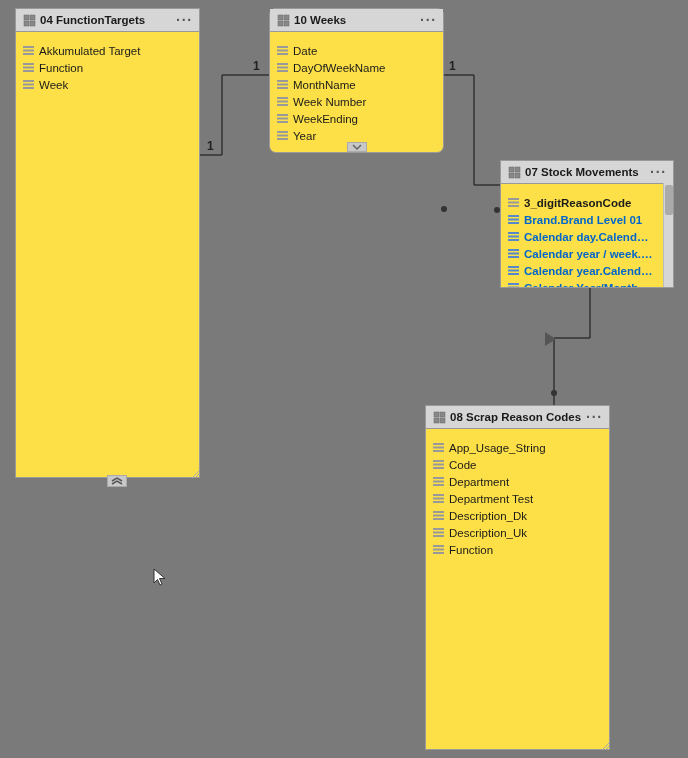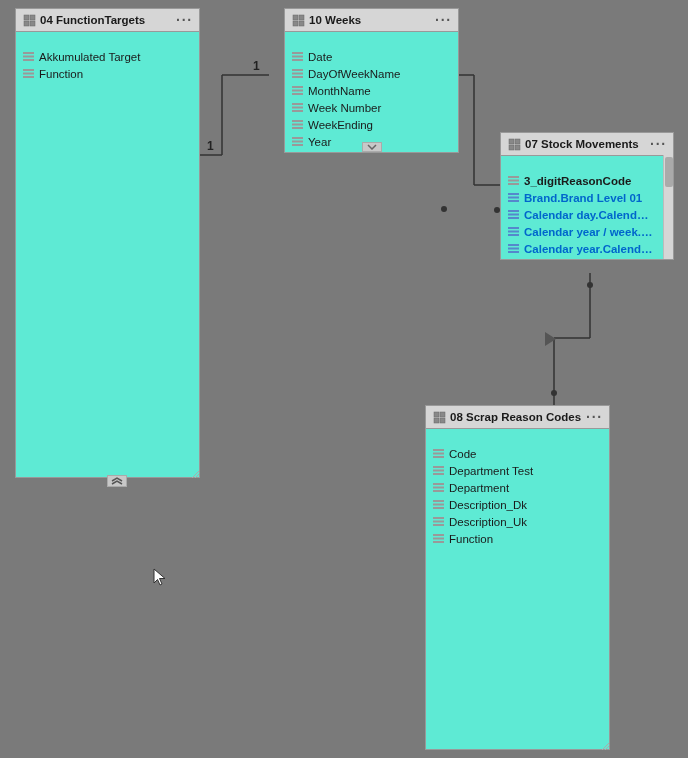--- a/index.html
+++ b/index.html
@@ -16,21 +16,21 @@
     .canvas {
       position: absolute;
       top: 0; left: 0;
       width: 688px;
       height: 758px;
     }
 
     
     .db-table {
       position: absolute;
-      background: #5eead4;
+      background: #fde047;
       border: 1px solid #999;
       min-width: 160px;
     }
 
     .db-table-header {
       background: #d6d6d6;
       border-bottom: 1px solid #999;
       padding: 3px 6px;
       display: flex;
       align-items: center;
@@ -61,21 +61,21 @@
     }
 
     .header-dots {
       font-size: 14px;
       color: #555;
       letter-spacing: 1px;
       cursor: pointer;
     }
 
     .db-table-body {
-      padding: 16px 0;
+      padding: 10px 0;
     }
 
     .db-table-row {
       display: flex;
       align-items: center;
       gap: 4px;
       padding: 2px 6px;
       font-size: 11.5px;
       color: #1a1a1a;
       white-space: nowrap;
@@ -188,31 +188,41 @@
       <div class="db-table-row">
         <span class="field-icon">
           <svg viewBox="0 0 13 13" fill="none" xmlns="http://www.w3.org/2000/svg">
             <rect x="1" y="2" width="11" height="2" fill="#999"></rect>
             <rect x="1" y="5.5" width="11" height="2" fill="#999"></rect>
             <rect x="1" y="9" width="11" height="2" fill="#999"></rect>
           </svg>
         </span>
         <span>Function</span>
       </div>
+      <div class="db-table-row">
+        <span class="field-icon">
+          <svg viewBox="0 0 13 13" fill="none" xmlns="http://www.w3.org/2000/svg">
+            <rect x="1" y="2" width="11" height="2" fill="#999"></rect>
+            <rect x="1" y="5.5" width="11" height="2" fill="#999"></rect>
+            <rect x="1" y="9" width="11" height="2" fill="#999"></rect>
+          </svg>
+        </span>
+        <span>Week</span>
+      </div>
     </div>
 
     <div class="resize-handle">
       <svg width="10" height="10" viewBox="0 0 10 10">
         <line x1="3" y1="10" x2="10" y2="3" stroke="#aaa" stroke-width="1"></line>
         <line x1="6" y1="10" x2="10" y2="6" stroke="#aaa" stroke-width="1"></line>
       </svg>
     </div>
   </div>
 
-  <div class="db-table" style="left:284px; top:8px; width:175px; height:145px;">
+  <div class="db-table" style="left:269px; top:8px; width:175px; height:145px;border-radius:7px;">
     <div class="db-table-header">
       <div class="header-left">
         <span class="table-icon">
           <svg viewBox="0 0 13 13" fill="none" xmlns="http://www.w3.org/2000/svg">
             <rect x="1" y="1" width="5" height="5" fill="#888" stroke="#666" stroke-width="0.5"></rect>
             <rect x="7" y="1" width="5" height="5" fill="#888" stroke="#666" stroke-width="0.5"></rect>
             <rect x="1" y="7" width="5" height="5" fill="#888" stroke="#666" stroke-width="0.5"></rect>
             <rect x="7" y="7" width="5" height="5" fill="#888" stroke="#666" stroke-width="0.5"></rect>
           </svg>
         </span>
@@ -283,21 +293,21 @@
       </div>
     </div>
 
     <div style="position:absolute;bottom:0;left:50%;transform:translateX(-50%);width:20px;height:10px;background:#c8c8c8;border:1px solid #aaa;display:flex;align-items:center;justify-content:center;">
       <svg width="10" height="6" viewBox="0 0 10 6">
           <path d="M1,1 L5,5 L9,1" stroke="#666" stroke-width="1.5" fill="none"></path>
         </svg>
     </div>
   </div>
 
-  <div class="db-table" style="left:500px; top:132px; width:174px; height:128px; overflow:hidden;">
+  <div class="db-table" style="left:500px; top:160px; width:174px; height:128px; overflow:hidden;">
     <div class="db-table-header">
       <div class="header-left">
         <span class="table-icon">
           <svg viewBox="0 0 13 13" fill="none" xmlns="http://www.w3.org/2000/svg">
             <rect x="1" y="1" width="5" height="5" fill="#888" stroke="#666" stroke-width="0.5"></rect>
             <rect x="7" y="1" width="5" height="5" fill="#888" stroke="#666" stroke-width="0.5"></rect>
             <rect x="1" y="7" width="5" height="5" fill="#888" stroke="#666" stroke-width="0.5"></rect>
             <rect x="7" y="7" width="5" height="5" fill="#888" stroke="#666" stroke-width="0.5"></rect>
           </svg>
         </span>
@@ -390,41 +400,51 @@
     </div>
     <div class="db-table-body">
       <div class="db-table-row">
         <span class="field-icon">
           <svg viewBox="0 0 13 13" fill="none">
               <rect x="1" y="2" width="11" height="2" fill="#999"></rect>
               <rect x="1" y="5.5" width="11" height="2" fill="#999"></rect>
               <rect x="1" y="9" width="11" height="2" fill="#999"></rect>
             </svg>
         </span>
+        <span>App_Usage_String</span>
+      </div>
+      <div class="db-table-row">
+        <span class="field-icon">
+          <svg viewBox="0 0 13 13" fill="none">
+              <rect x="1" y="2" width="11" height="2" fill="#999"></rect>
+              <rect x="1" y="5.5" width="11" height="2" fill="#999"></rect>
+              <rect x="1" y="9" width="11" height="2" fill="#999"></rect>
+            </svg>
+        </span>
         <span>Code</span>
       </div>
       <div class="db-table-row">
         <span class="field-icon">
           <svg viewBox="0 0 13 13" fill="none">
               <rect x="1" y="2" width="11" height="2" fill="#999"></rect>
               <rect x="1" y="5.5" width="11" height="2" fill="#999"></rect>
               <rect x="1" y="9" width="11" height="2" fill="#999"></rect>
             </svg>
         </span>
+        <span>Department</span>
+      </div>
+      <div class="db-table-row">
+        <span class="field-icon">
+          <svg viewBox="0 0 13 13" fill="none">
+              <rect x="1" y="2" width="11" height="2" fill="#999"></rect>
+              <rect x="1" y="5.5" width="11" height="2" fill="#999"></rect>
+              <rect x="1" y="9" width="11" height="2" fill="#999"></rect>
+            </svg>
+        </span>
         <span>Department Test</span>
-      </div>
-      <div class="db-table-row">
-        <span class="field-icon">
-          <svg viewBox="0 0 13 13" fill="none">
-              <rect x="1" y="2" width="11" height="2" fill="#999"></rect>
-              <rect x="1" y="5.5" width="11" height="2" fill="#999"></rect>
-              <rect x="1" y="9" width="11" height="2" fill="#999"></rect>
-            </svg>
-        </span>
-        <span>Department</span>
       </div>
       <div class="db-table-row">
         <span class="field-icon">
           <svg viewBox="0 0 13 13" fill="none">
               <rect x="1" y="2" width="11" height="2" fill="#999"></rect>
               <rect x="1" y="5.5" width="11" height="2" fill="#999"></rect>
               <rect x="1" y="9" width="11" height="2" fill="#999"></rect>
             </svg>
         </span>
         <span>Description_Dk</span>

